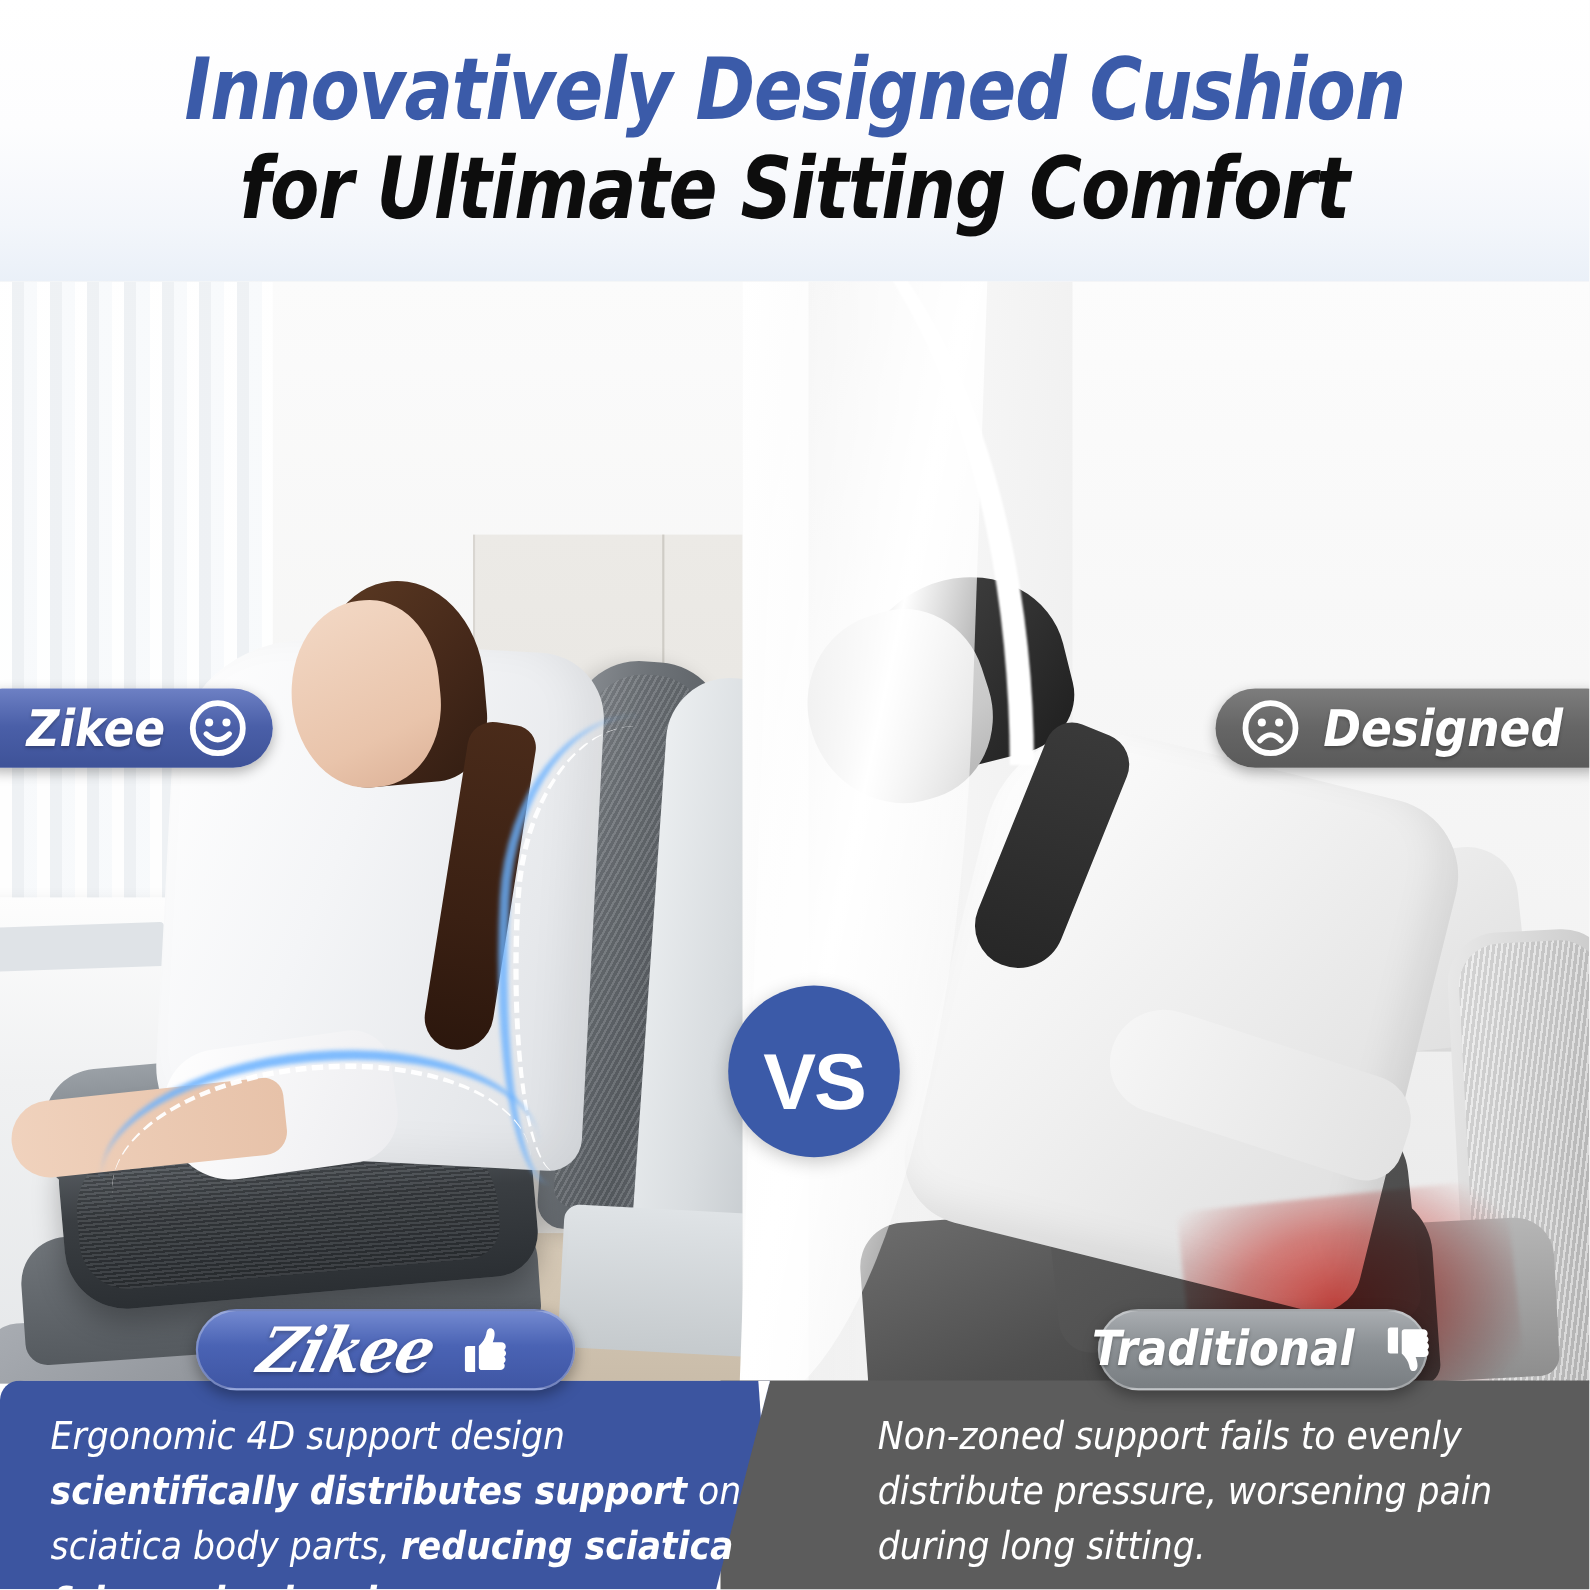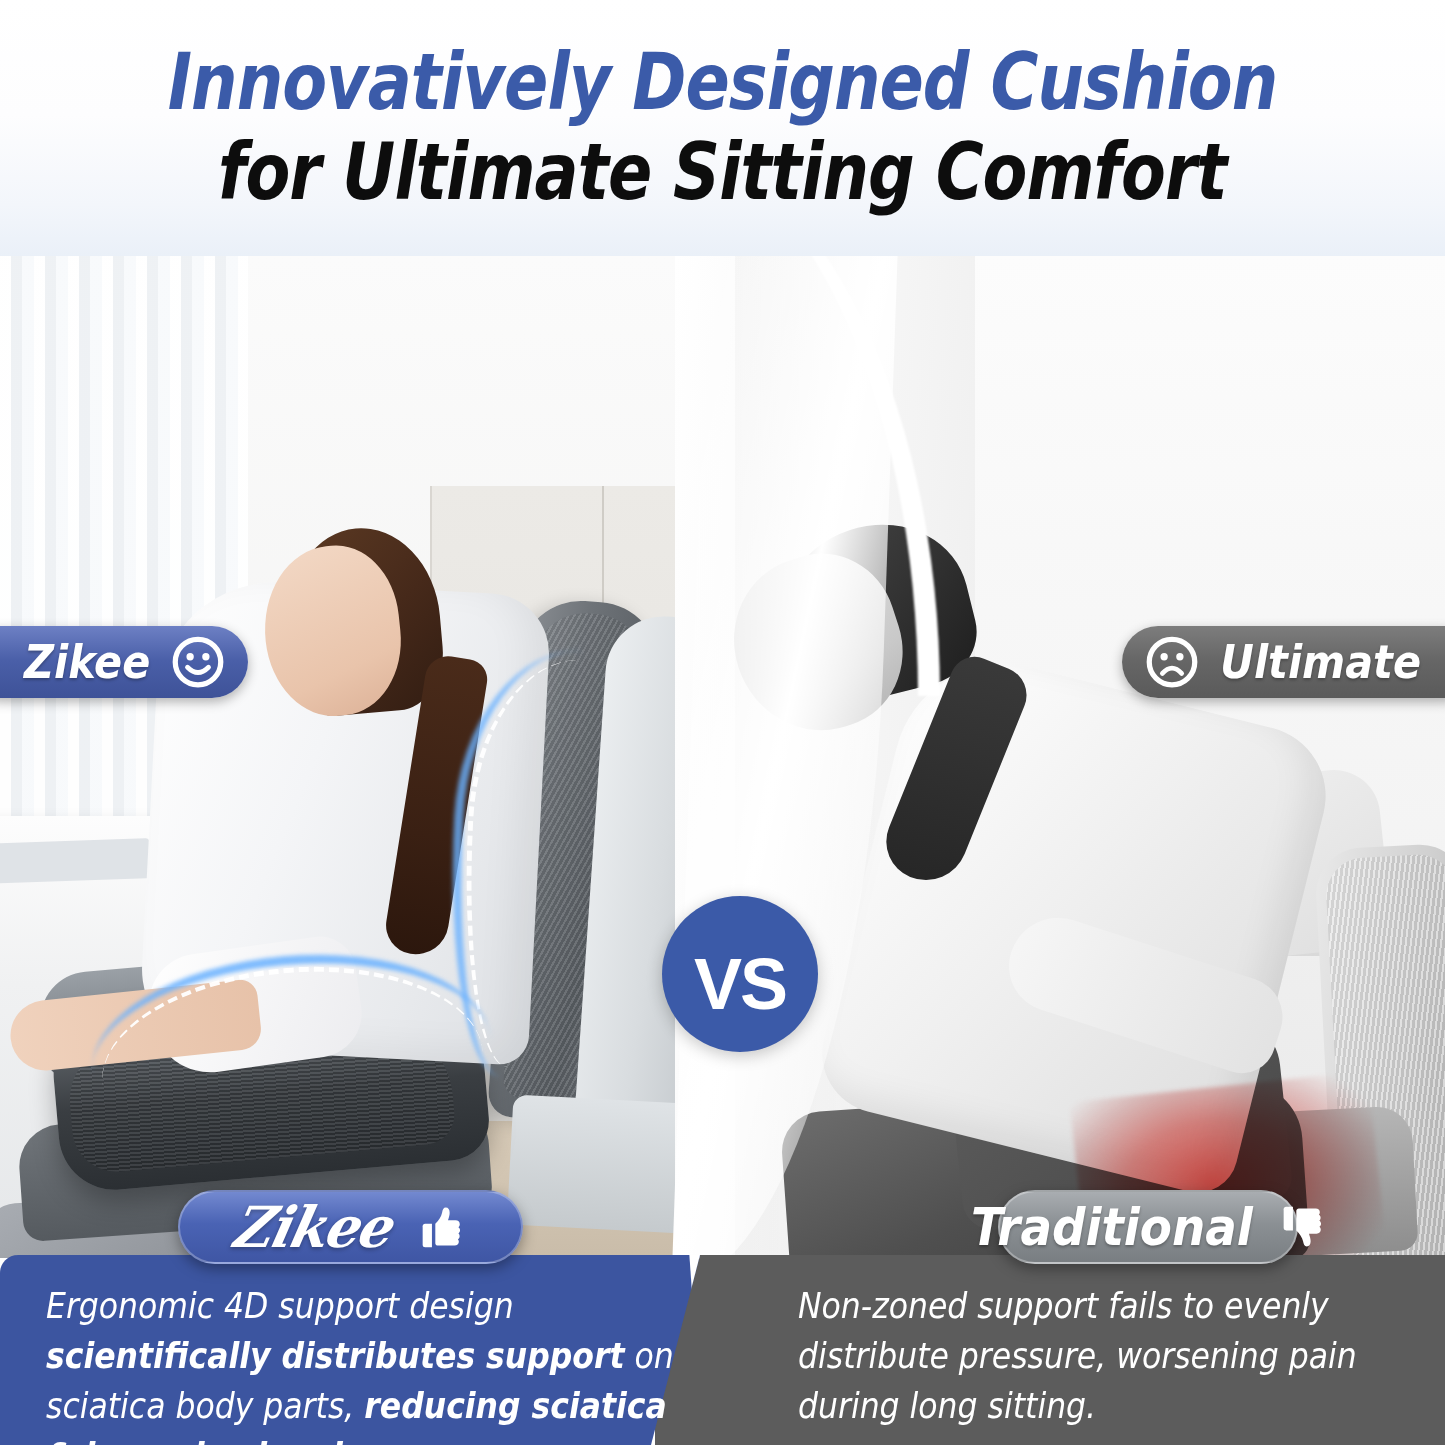--- a/index.html
+++ b/index.html
@@ -423,21 +423,21 @@
   }
   .brand-word {
     color:#ffffff; font-size:54px; line-height:54px;
     font-family:"DejaVu Serif","Liberation Serif", serif;
     font-style:italic; font-weight:bold;
     transform:skewX(-14deg) scaleY(1.05);
     letter-spacing:-2px;
     text-shadow:0 2px 4px rgba(0,0,0,.3);
   }
   .trad-word {
-    color:#ffffff; font-size:52px; line-height:42px;
+    color:#ffffff; font-size:44px; line-height:42px;
     font-style:italic; font-weight:bold;
     font-family:"DejaVu Sans Condensed","Liberation Sans", sans-serif;
     text-shadow:0 2px 3px rgba(0,0,0,.28);
   }
   .thumb { width:54px; height:54px; flex:none; }
 </style>
 </head>
 <body>
 
 <div class="page">
@@ -511,21 +511,21 @@
       </svg>
     </div>
 
     <div class="badge badge-without">
       <svg class="face" viewBox="0 0 64 64">
         <circle cx="32" cy="32" r="26" fill="none" stroke="#ffffff" stroke-width="6"></circle>
         <circle cx="23" cy="26" r="4.2" fill="#ffffff"></circle>
         <circle cx="41" cy="26" r="4.2" fill="#ffffff"></circle>
         <path d="M21 45 Q32 33 43 45" fill="none" stroke="#ffffff" stroke-width="5.5" stroke-linecap="round"></path>
       </svg>
-      <span class="badge-text">Ultimate</span>
+      <span class="badge-text">Designed</span>
     </div>
 
     <div class="vs">
       <span>VS</span>
     </div>
   </div>
 
   <div class="bottom">
     <div class="panel-gray"></div>
     <div class="panel-blue"></div>

